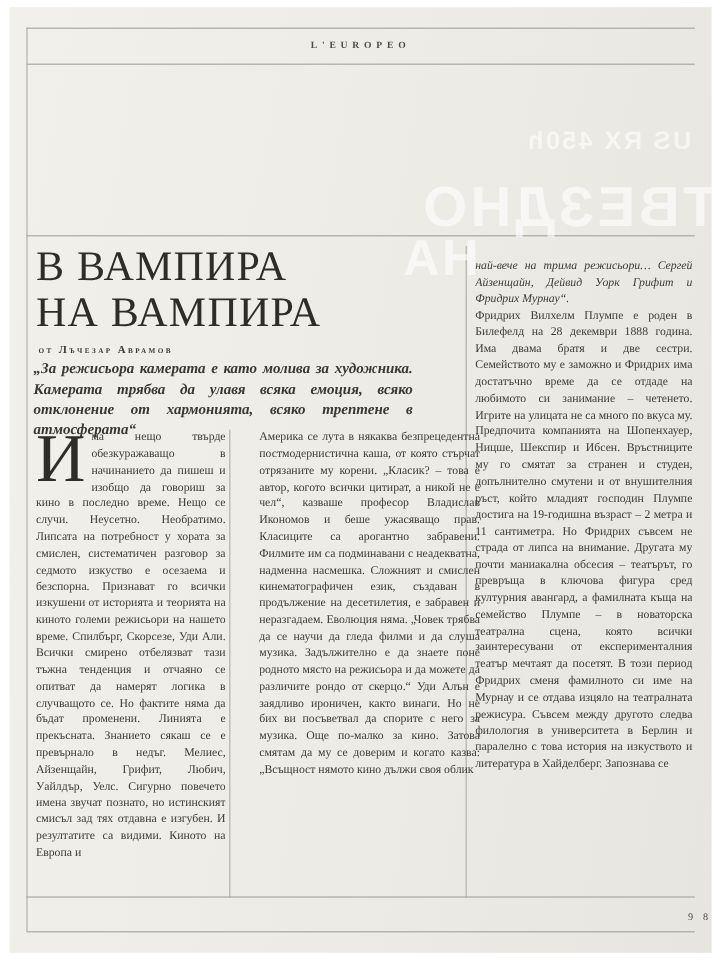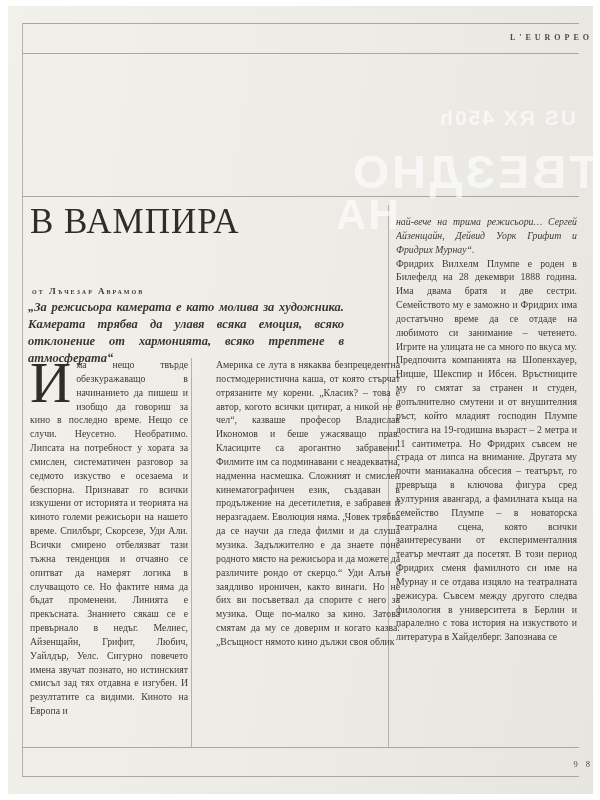--- a/index.html
+++ b/index.html
@@ -11,21 +11,21 @@
     background: linear-gradient(100deg, #f1f0eb 0%, #edebe6 55%, #e7e5df 100%);
     overflow: hidden;
   }
   
 
   .hrule { position: absolute; height: 1px; background: #a9a7a1; }
   .vrule { position: absolute; width: 1px; background: #b3b1ab; }
 
   .masthead {
     position: absolute; left: 0; top: 27px; width: 100%;
-    text-align: right; font-family: "Liberation Serif", serif;
+    text-align: center; font-family: "Liberation Serif", serif;
     font-size: 8px; font-weight: bold; letter-spacing: 4px; color: #4c4b47;
   }
 
   .ghost {
     position: absolute; transform: scaleX(-1);
     font-family: "Liberation Sans", sans-serif; font-weight: bold;
     color: rgba(255,255,255,0.62); white-space: nowrap; z-index: 1;
   }
   .ghost-small { left: 300px; top: 100px; width: 268px; font-size: 21px; letter-spacing: 2px; text-align: left; }
   .ghost-big   { left: 300px; top: 138px; width: 290px; font-size: 47px; letter-spacing: 3px; }
@@ -78,21 +78,21 @@
   <div class="ghost ghost-corner">НА</div>
 
   <div class="hrule" style="left:14px; top:17px; width:557px;"></div>
   <div class="masthead">L'EUROPEO</div>
   <div class="hrule" style="left:14px; top:47px; width:557px;"></div>
   <div class="vrule" style="left:14px; top:17px; height:753px;"></div>
 
   <div class="hrule" style="left:14px; top:190px; width:557px;"></div>
 
   <h1 class="title"><span>В ВАМПИРА</span><br>
-  </h1>
+  <span>НА ВАМПИРА</span></h1>
   <div class="byline">от Лъчезар Аврамов</div>
 
   <div class="quote">„За режисьора камерата е като молива за художника. Камерата трябва да улавя всяка емоция, всяко отклонение от хармонията, всяко трептене в атмосферата“</div>
 
   <div class="vrule" style="left:183px; top:352px; height:390px;"></div>
   <div class="vrule" style="left:380px; top:199px; height:543px;"></div>
 
   <div class="col col-left">
     <span class="dropcap">И</span><span>ма нещо твърде обезкуражаващо в начинанието да пишеш и изобщо да говориш за кино в последно време. Нещо се случи. Неусетно. Необратимо. Липсата на потребност у хората за смислен, систематичен разговор за седмото изкуство е осезаема и безспорна. Признават го всички изкушени от историята и теорията на киното големи режисьори на нашето време. Спилбърг, Скорсезе, Уди Али. Всички смирено отбелязват тази тъжна тенденция и отчаяно се опитват да намерят логика в случващото се. Но фактите няма да бъдат променени. Линията е прекъсната. Знанието сякаш се е превърнало в недъг. Мелиес, Айзенщайн, Грифит, Любич, Уайлдър, Уелс. Сигурно повечето имена звучат познато, но истинският смисъл зад тях отдавна е изгубен. И резултатите са видими. Киното на Европа и</span>
   </div>

